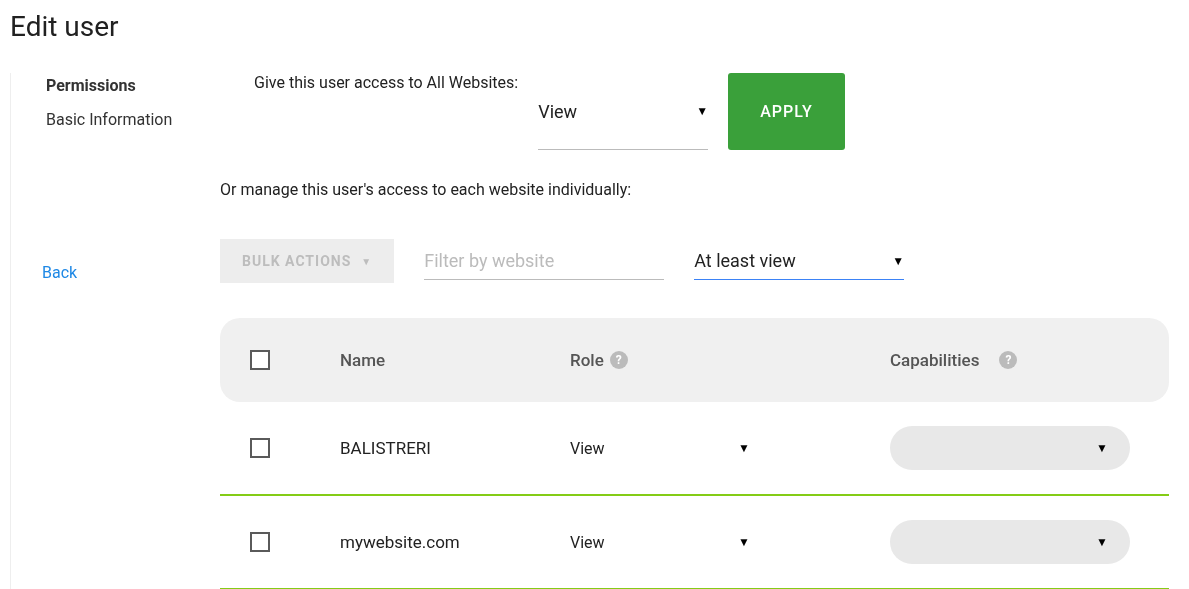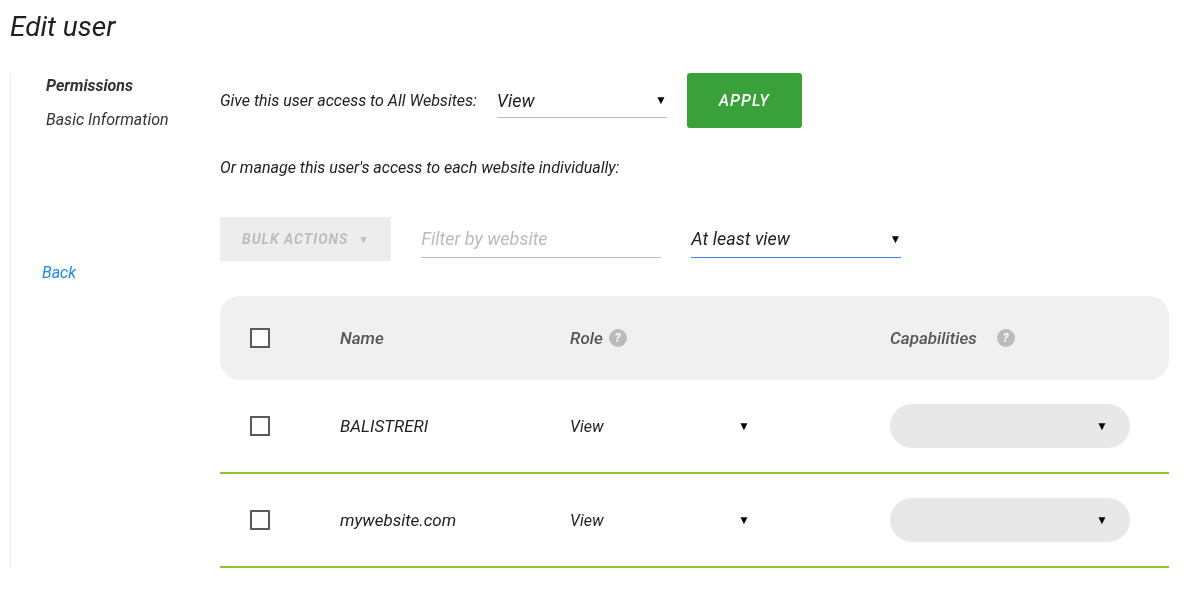--- a/index.html
+++ b/index.html
@@ -1,35 +1,35 @@
 <!DOCTYPE html>
 <html><head>
   <meta charset="utf-8">
   <style>
-    * { margin: 0; padding: 0; box-sizing: border-box; font-family: -apple-system, BlinkMacSystemFont, "Segoe UI", Roboto, "Helvetica Neue", sans-serif; font-style: italic; }
+    * { margin: 0; padding: 0; box-sizing: border-box; font-family: -apple-system, BlinkMacSystemFont, "Segoe UI", Roboto, "Helvetica Neue", sans-serif; }
     body { background: #fff; color: #212121; width: 1189px; height: 589px; overflow: hidden; }
     
     .page { padding: 10px 10px 0 10px; }
     .page-title { font-size: 28px; font-weight: 400; color: #212121; margin-bottom: 30px; }
     
     .layout { display: flex; }
     
     .sidebar { width: 210px; padding-left: 15px; border-left: 1px solid #eee; flex-shrink: 0; }
     .nav-item { display: block; padding: 0 20px 8px 20px; font-size: 16px; color: #333; line-height: 1.6; cursor: pointer; }
     .nav-item.active { font-weight: 700; }
     .back-link { display: block; padding: 8px 16px; color: #1e88e5; font-size: 16px; cursor: pointer; margin-top: 115px; }
     
     .main { flex: 1; padding-right: 10px; }
     
-    .access-row { display: flex; align-items: center; gap: 20px; margin-bottom: 30px; }
+    .access-row { display: flex; gap: 20px; margin-bottom: 30px; margin-left: 34px; }
     .access-label { font-size: 16px; color: #222; }
     .underline-select { width: 170px; border: none; border-bottom: 1px solid #bbb; padding: 6px 0; font-size: 18px; color: #222; background: transparent; outline: none; cursor: pointer; display: flex; justify-content: space-between; align-items: center; }
     .caret { font-size: 12px; color: #000; }
     
-    .apply-btn { background: #3aa03a; color: #fff; border: none; padding: 18px 32px; font-size: 16px; letter-spacing: 1px; font-weight: 500; cursor: pointer; border-radius: 3px; }
+    .apply-btn { background: #3aa03a; color: #fff; border: none; padding: 29px 32px; font-size: 16px; letter-spacing: 1px; font-weight: 500; cursor: pointer; border-radius: 3px; }
     
     .subtext { font-size: 16px; color: #222; margin-bottom: 40px; }
     
     .filter-row { display: flex; align-items: center; gap: 30px; margin-bottom: 35px; }
     .bulk-btn { background: #ededed; color: #bdbdbd; border: none; padding: 14px 22px; font-size: 14px; font-weight: 700; letter-spacing: 1px; cursor: default; display: flex; align-items: center; gap: 10px; justify-content: center; }
     .bulk-btn .caret { color: #bdbdbd; font-size: 10px; }
     .filter-input { width: 240px; border: none; border-bottom: 1px solid #bbb; padding: 8px 0; font-size: 18px; outline: none; background: transparent; color: #8b5cf6; }
     .filter-input::placeholder { color: #bbb; }
     .role-filter { width: 210px; border: none; border-bottom: 1px solid #3b82f6; padding: 8px 0; font-size: 18px; color: #222; background: transparent; cursor: pointer; display: flex; justify-content: space-between; align-items: center; }
     

